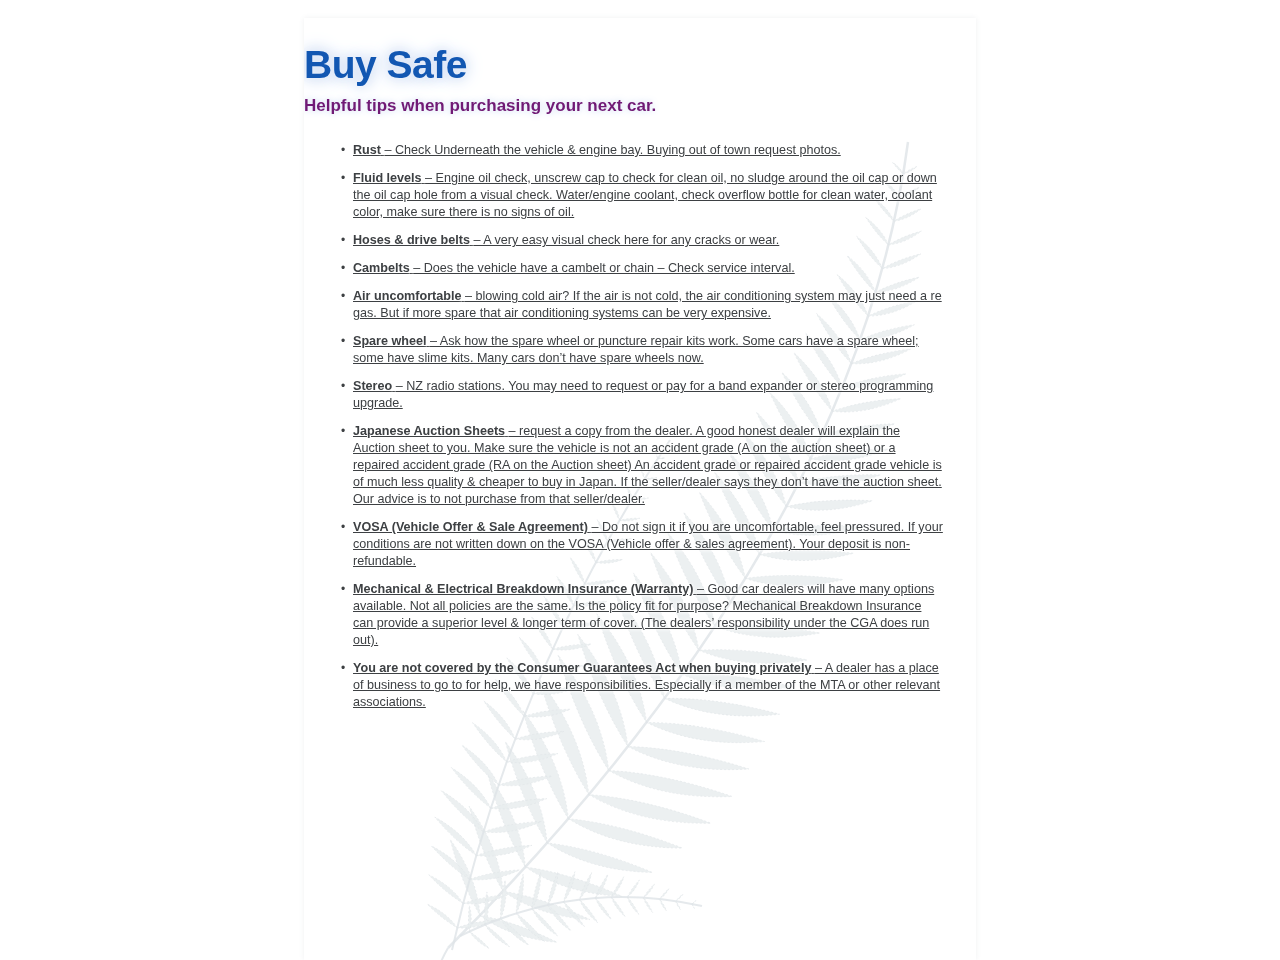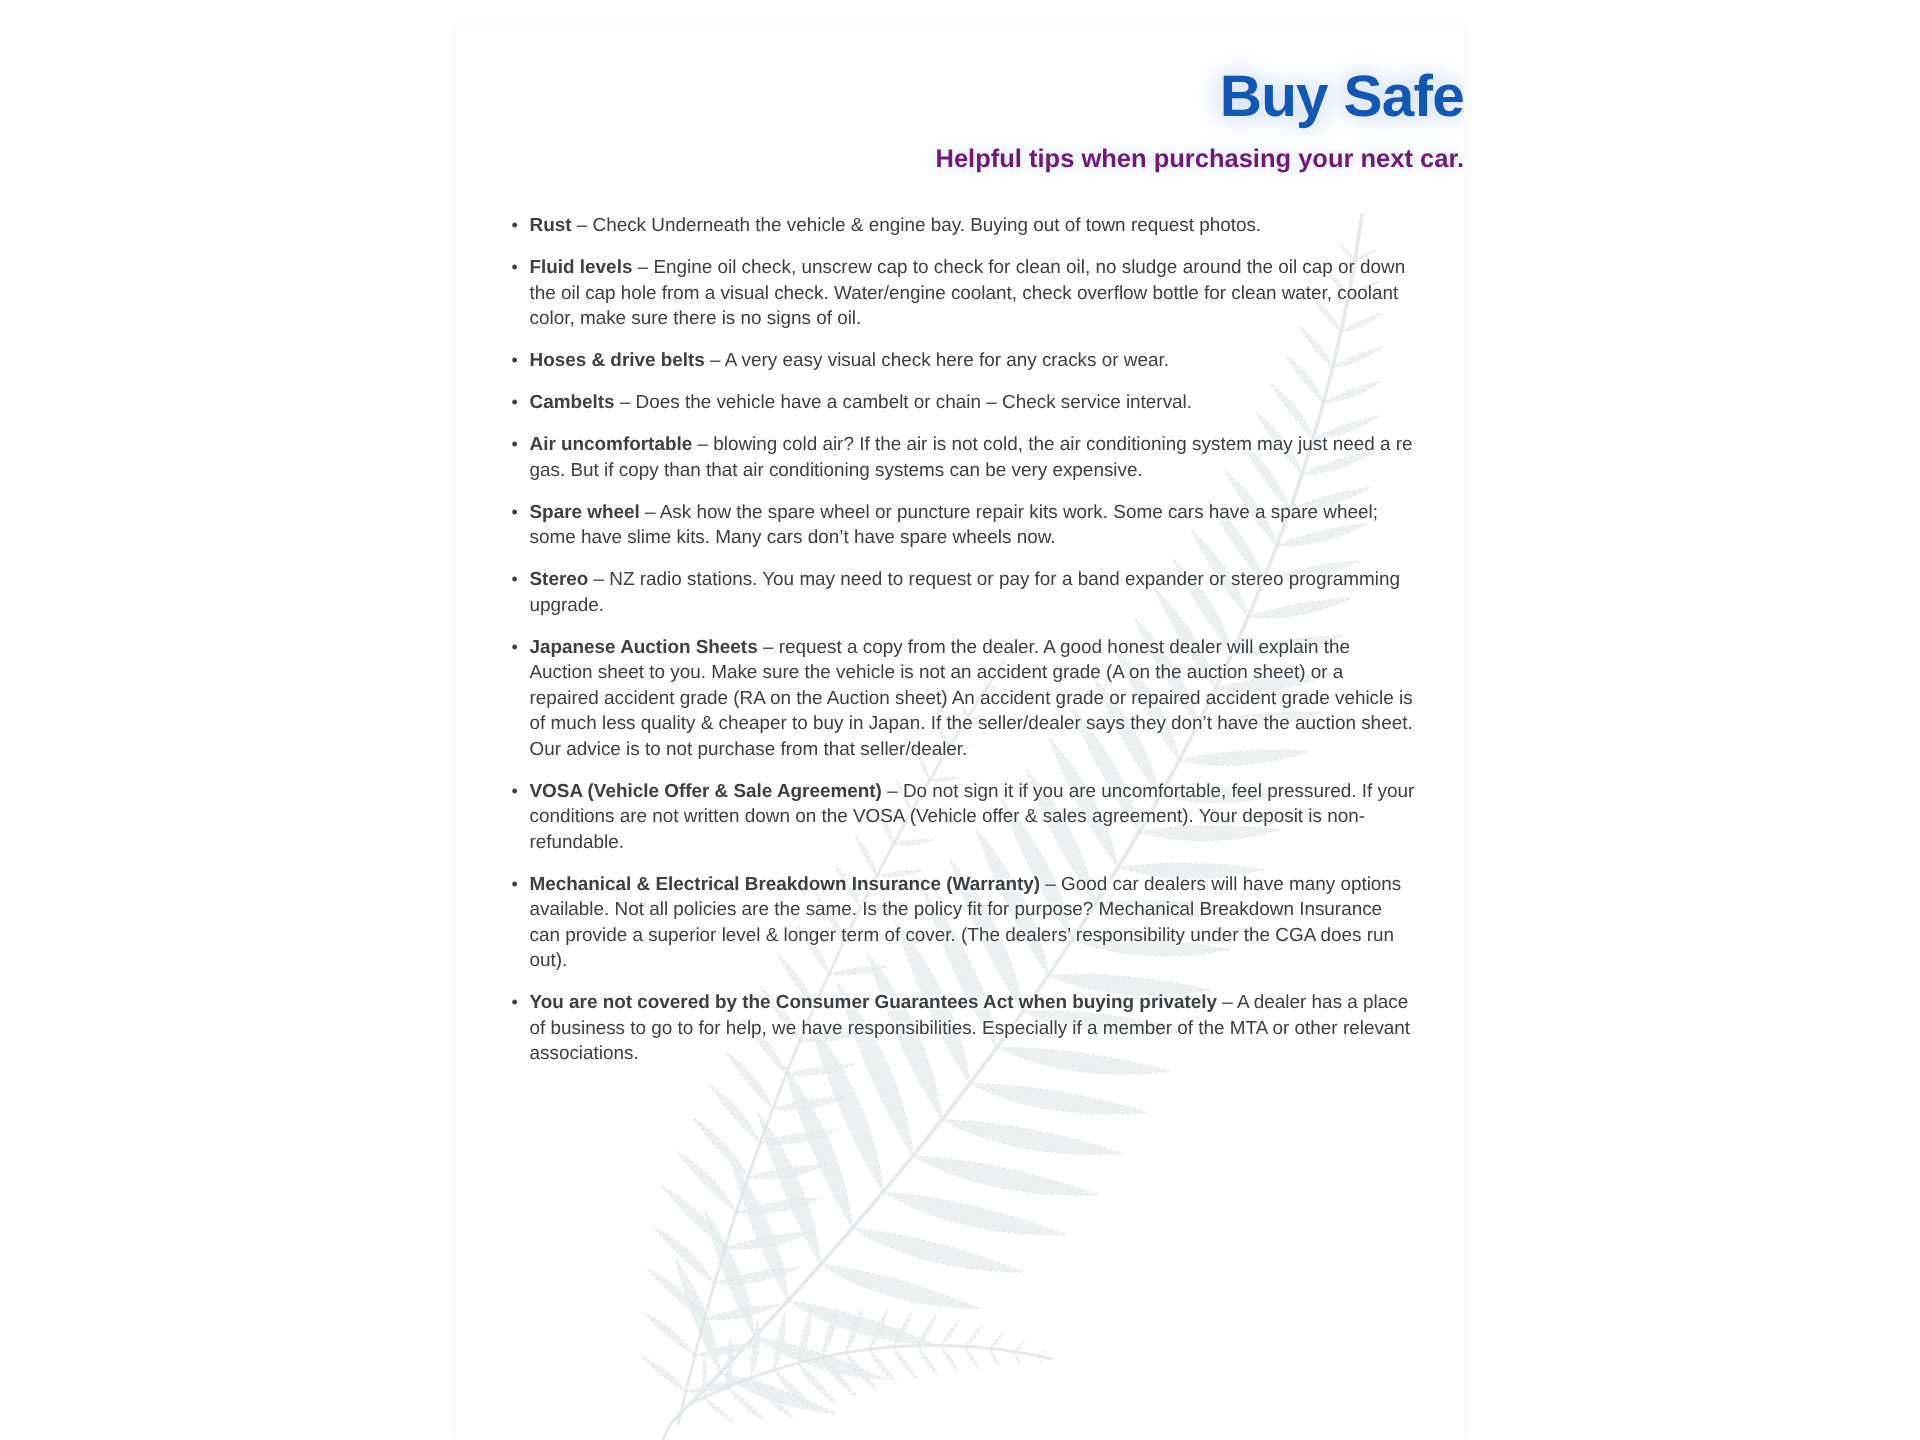--- a/index.html
+++ b/index.html
@@ -18,21 +18,21 @@
     box-shadow: 0 0 5px rgba(110,120,130,0.10);
     overflow: hidden;
   }
   .watermark {
     position: absolute;
     left: 6px; top: 92px;
     width: 660px; height: 860px;
     z-index: 0;
     pointer-events: none;
   }
-  .header { position: relative; z-index: 1; text-align: right; padding-top: 25px; }
+  .header { position: relative; z-index: 1; text-align: left; padding-top: 25px; }
   .title {
     margin: 0;
     font-size: 39px;
     font-weight: bold;
     letter-spacing: -0.5px;
     color: #1257b2;
     text-shadow: 0 0 6px #e8eefb, 0 0 14px #c3d4ef, 0 0 22px #d4e0f4;
   }
   .subtitle {
     margin: 9px 0 0;
@@ -44,21 +44,21 @@
   .tips {
     position: relative; z-index: 1;
     list-style: none;
     margin: 26px 33px 0 37px;
     padding: 0;
     color: #3d4043;
     font-size: 12.6px;
     line-height: 17px;
     text-shadow: 0 0 3px #ffffff, 0 0 3px #ffffff, 0 0 6px #ffffff;
   }
-  .tips li { position: relative; padding-left: 12px; margin-bottom: 11px; }
+  .tips li { position: relative; padding-left: 12px; margin-bottom: 11px; text-decoration: underline; }
   .tips li::before {
     content: "\2022";
     position: absolute; left: 0; top: 0;
     font-size: 12px; color: #3d4043;
   }
   .tip-label { font-weight: bold; }
 </style>
 </head>
 <body>
 
@@ -234,21 +234,21 @@
         <span class="tip-text">– A very easy visual check here for any cracks or wear.</span>
       </li>
 
       <li>
         <span class="tip-label">Cambelts</span>
         <span class="tip-text">– Does the vehicle have a cambelt or chain – Check service interval.</span>
       </li>
 
       <li>
         <span class="tip-label">Air uncomfortable</span>
-        <span class="tip-text">– blowing cold air? If the air is not cold, the air conditioning system may just need a re gas. But if copy than that air conditioning systems can be very expensive.</span>
+        <span class="tip-text">– blowing cold air? If the air is not cold, the air conditioning system may just need a re gas. But if more spare that air conditioning systems can be very expensive.</span>
       </li>
 
 
       <li>
         <span class="tip-label">Spare wheel</span>
         <span class="tip-text">– Ask how the spare wheel or puncture repair kits work. Some cars have a spare wheel; some have slime kits. Many cars don’t have spare wheels now.</span>
       </li>
 
       <li>
         <span class="tip-label">Stereo</span>

